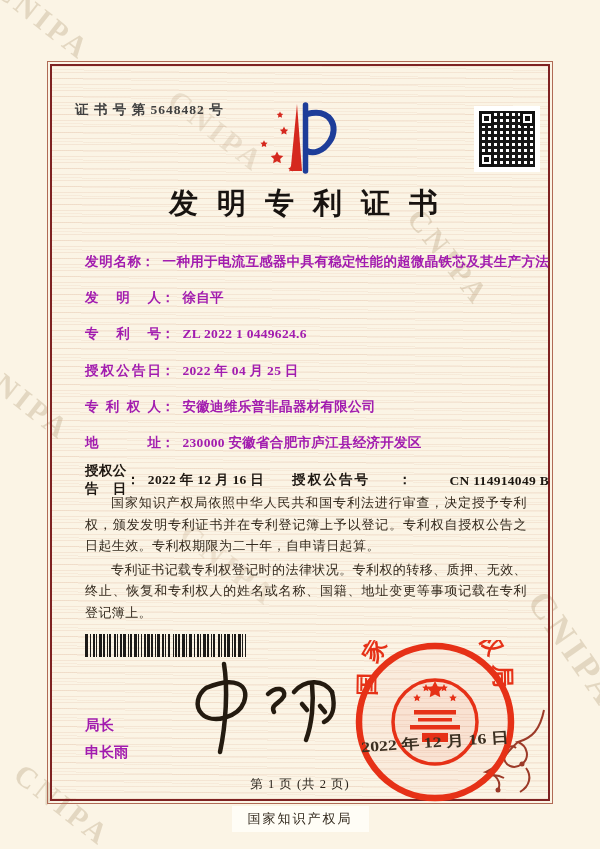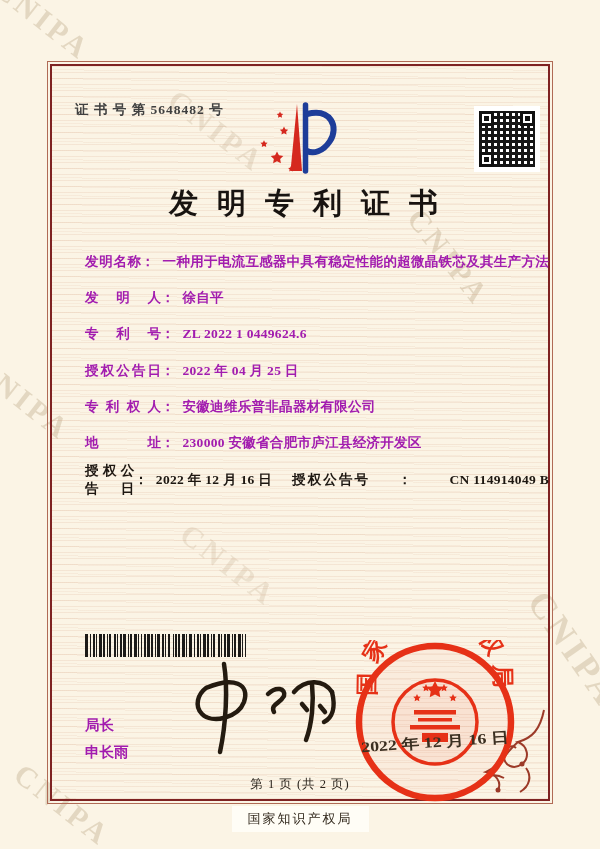--- a/index.html
+++ b/index.html
@@ -46,21 +46,21 @@
 
   .title { left:0; top:184px; width:600px; text-align:center; font-size:29px; font-weight:bold;
            color:#181310; letter-spacing:19px; padding-left:26px; }
 
   .fields { left:85px; top:244px; width:464px; }
   .frow { height:36.2px; display:flex; align-items:center; font-size:13.5px; font-weight:bold; color:#a21caf; }
   .flabel { display:inline-block; width:76px; text-align:justify; text-align-last:justify; }
   .fcolon { margin:0 2px 0 0; }
   .fvalue { margin-left:6px; letter-spacing:0.3px; white-space:nowrap; }
   .grant-row { margin-top:2px; height:34px; display:flex; align-items:center; font-size:13.5px; font-weight:bold; color:#1d1711; }
-  .grant-g2 { margin-left:20px; display:flex; align-items:center;gap:30px; }
+  .grant-g2 { margin-left:28px; display:flex; align-items:flex-end;gap:30px; }
 
   .paras { left:85px; top:492px; width:442px; font-size:13px; line-height:21.5px;
            color:#33291d; letter-spacing:0.4px; text-align:justify; }
   .paras p { text-indent:2em; margin-bottom:2px; }
 
   .barcode { left:85px; top:634px; width:162px; height:23px; }
 
   .director { left:85px; top:712px; font-size:14.5px; font-weight:bold; color:#a21caf; line-height:27px; }
   .sig { left:172px; top:652px; width:175px; height:108px; }
 
@@ -152,20 +152,24 @@
         <span class="fcolon">：</span>
         <span class="fvalue">2022 年 12 月 16 日</span>
       <span class="grant-g2">
         <span class="flabel">授权公告号</span>
           <span class="fcolon">：</span>
           <span class="fvalue">CN 114914049 B</span>
       </span>
     </div>
   </div>
 
+  <div class="abs paras">
+    <p>国家知识产权局依照中华人民共和国专利法进行审查，决定授予专利权，颁发发明专利证书并在专利登记簿上予以登记。专利权自授权公告之日起生效。专利权期限为二十年，自申请日起算。</p>
+    <p>专利证书记载专利权登记时的法律状况。专利权的转移、质押、无效、终止、恢复和专利权人的姓名或名称、国籍、地址变更等事项记载在专利登记簿上。</p>
+  </div>
 
   <svg class="abs barcode" viewBox="0 0 162 23" preserveAspectRatio="none">
     <path d="M0,11.5 H162" stroke="#1c1a18" stroke-width="23" fill="none" stroke-dasharray="3 2 1 2 2 1 1 2 3 1 2 2 1 1 2 3 2 1 1 2 2 1 3 2 1 1 2 2 3 1 1 2 1 2 2 1 3 1 2 2 1 1 3 2 2 1 1 2 2 3 1 1 2 1 2 2 3 1 1 2"></path>
   </svg>
 
   <div class="abs director">
     <div>局长</div>
     <div>申长雨</div>
   </div>
 

